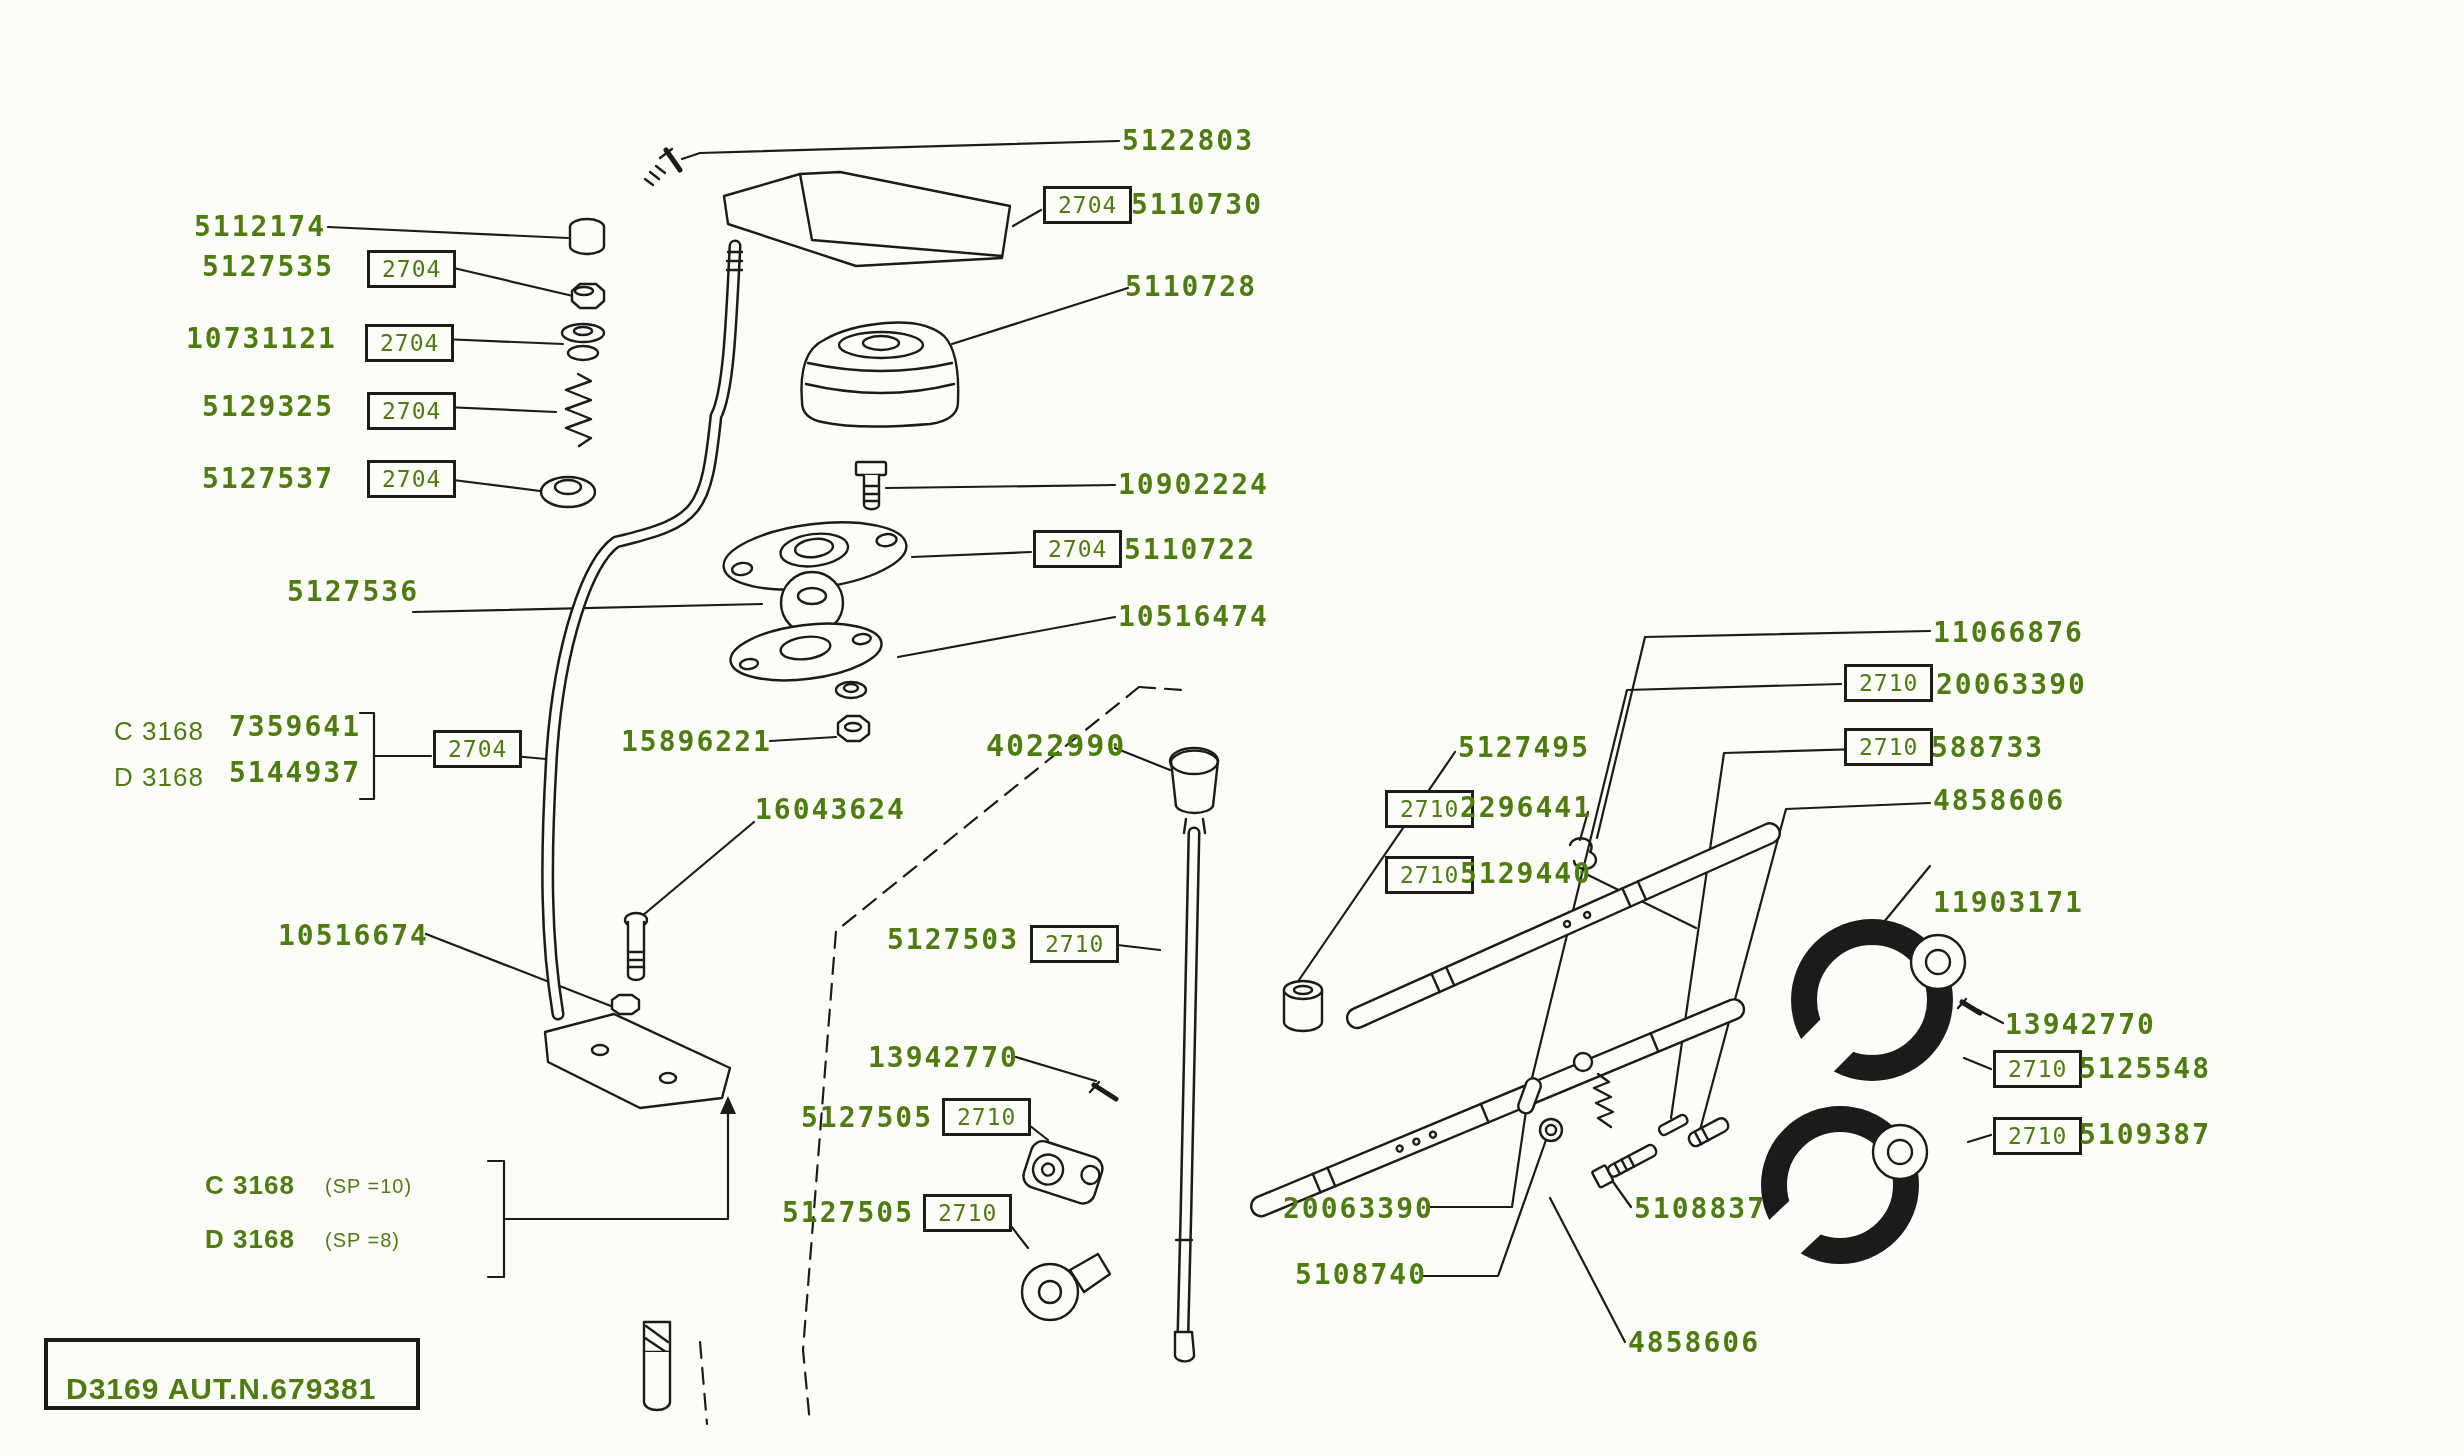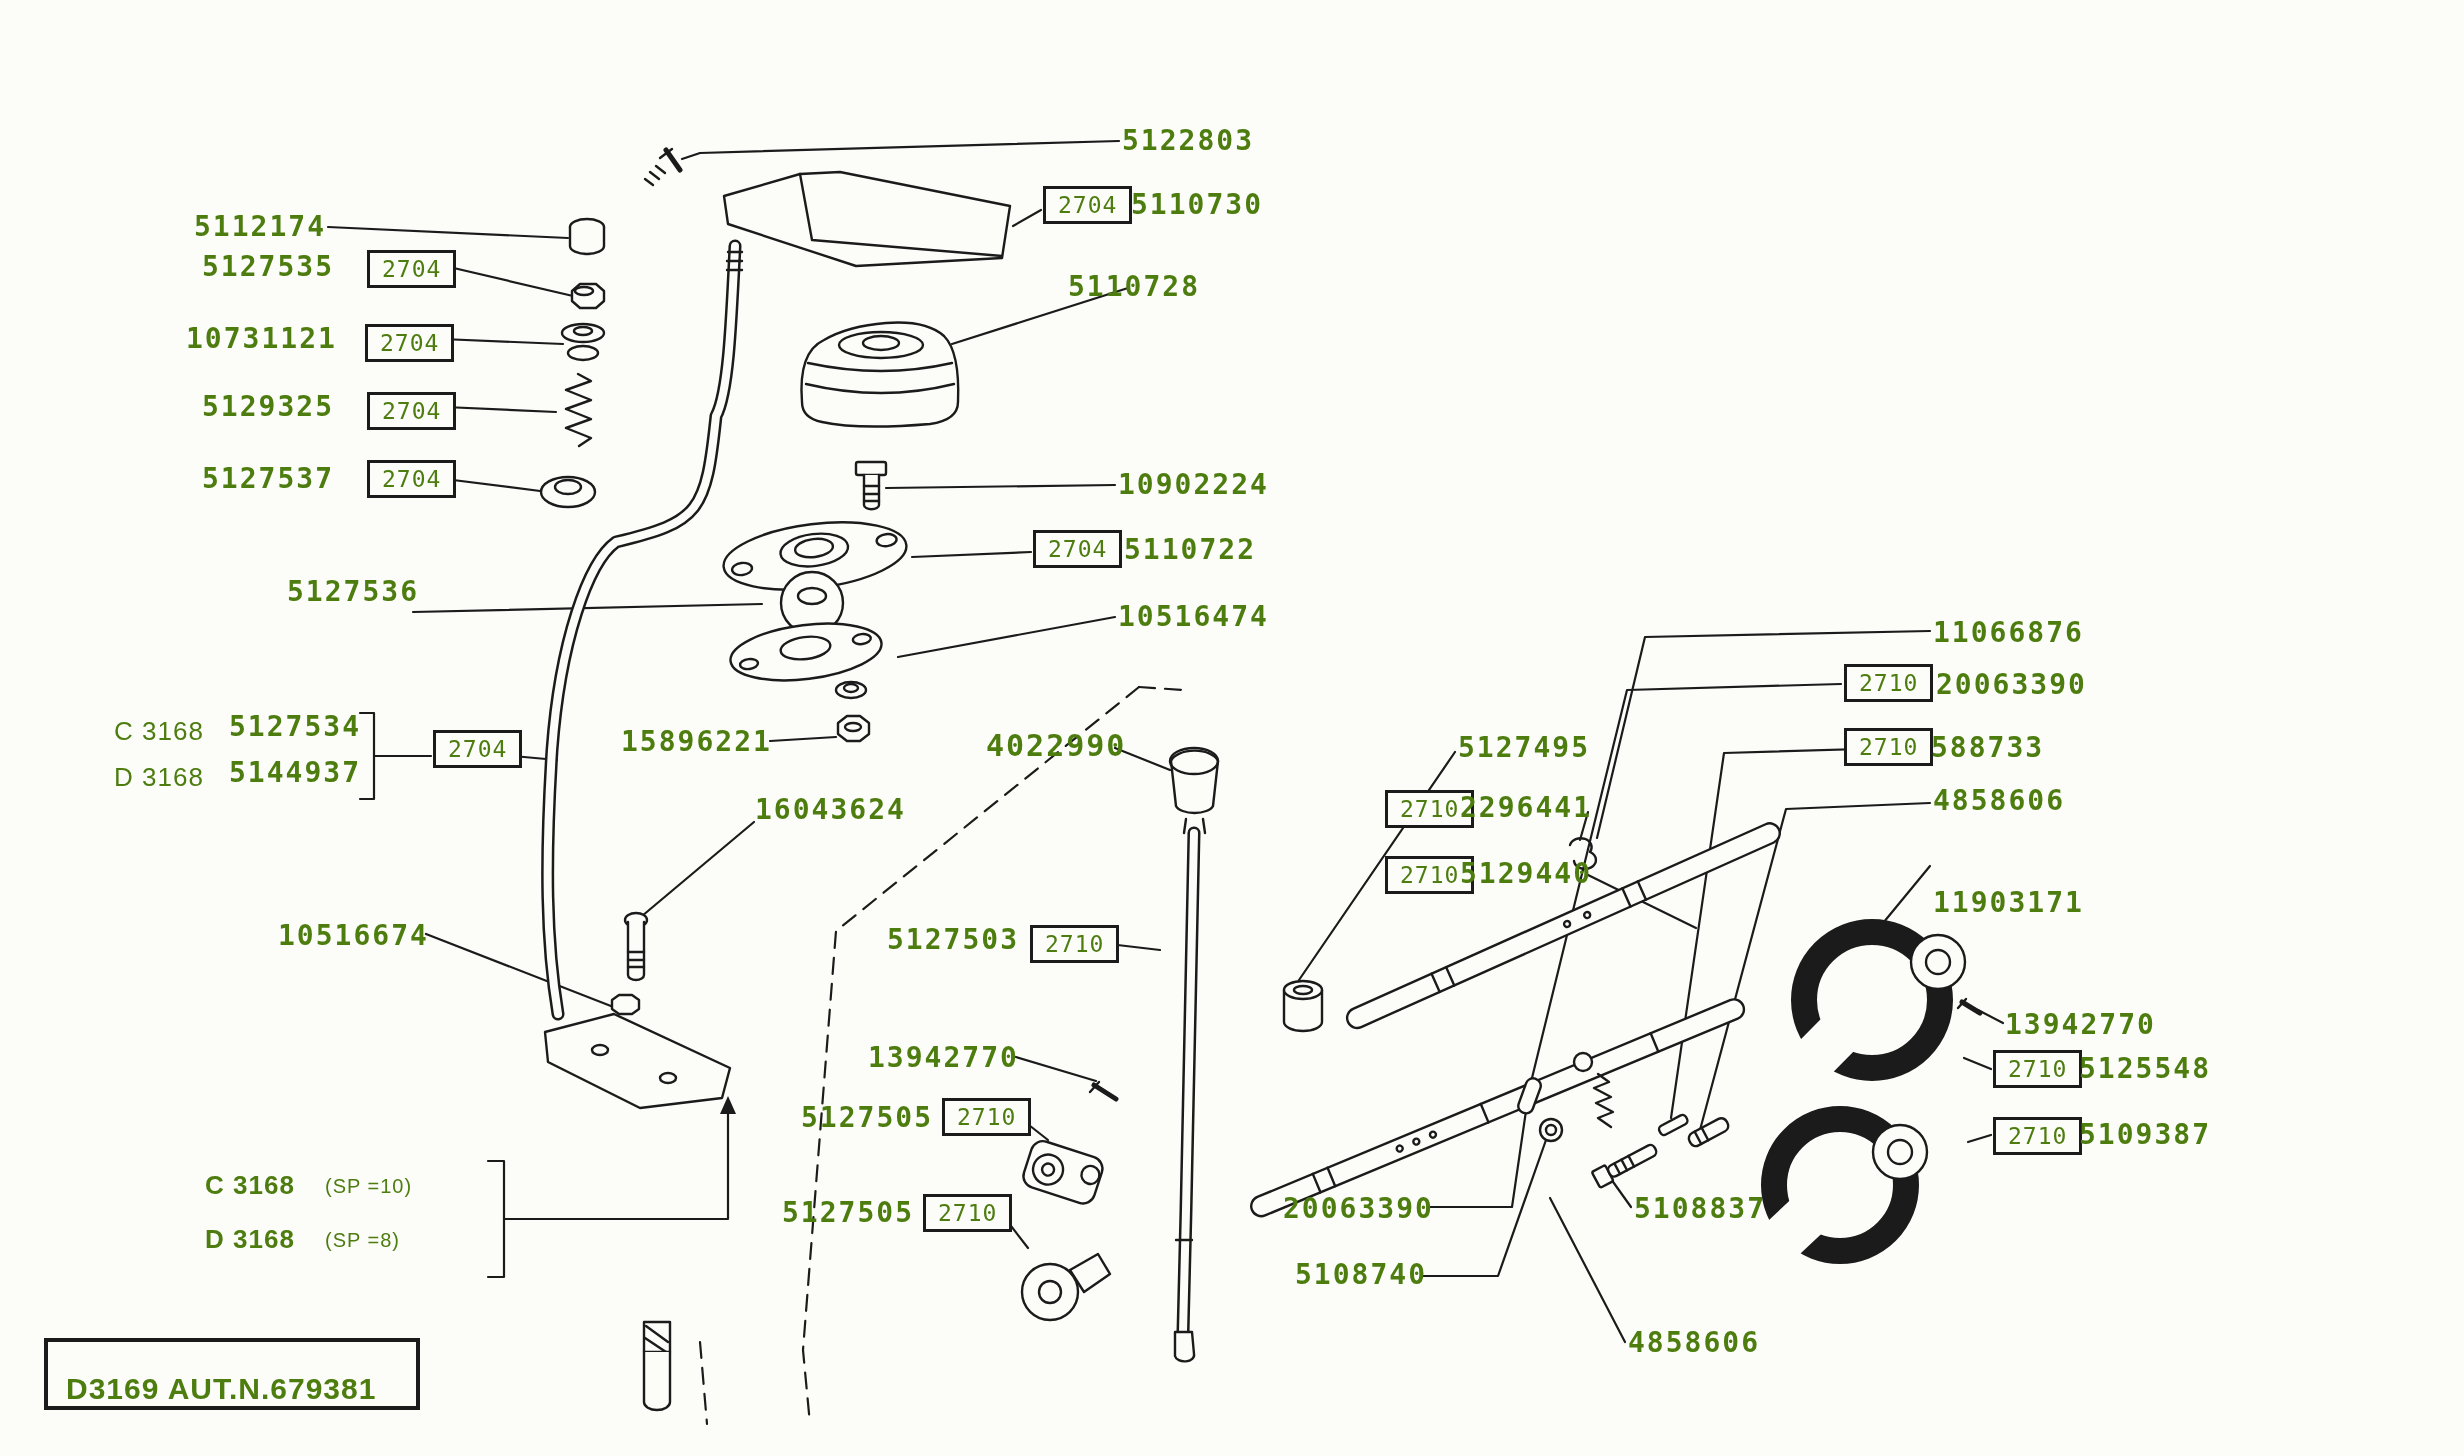--- a/index.html
+++ b/index.html
@@ -294,31 +294,31 @@
 
   <div class="pn" style="left:186px;top:324px">10731121</div>
   <span class="tag" style="left:365px;top:324px">2704</span>
 
   <div class="pn" style="left:202px;top:392px">5129325</div>
   <span class="tag" style="left:367px;top:392px">2704</span>
 
   <div class="pn" style="left:202px;top:464px">5127537</div>
   <span class="tag" style="left:367px;top:460px">2704</span>
 
-  <div class="pn" style="left:1068px;top:272px">5110728</div>
+  <div class="pn" style="left:1125px;top:272px">5110728</div>
   <div class="pn" style="left:1118px;top:470px">10902224</div>
 
   <span class="tag" style="left:1033px;top:530px">2704</span>
   <div class="pn" style="left:1124px;top:535px">5110722</div>
 
   <div class="pn" style="left:287px;top:577px">5127536</div>
   <div class="pn" style="left:1118px;top:602px">10516474</div>
 
   <div class="code" style="left:114px;top:716px">C 3168</div>
-  <div class="pn" style="left:229px;top:712px">5127534</div>
+  <div class="pn" style="left:229px;top:712px">7359641</div>
   <div class="code" style="left:114px;top:762px">D 3168</div>
   <div class="pn" style="left:229px;top:758px">5144937</div>
   <span class="tag" style="left:433px;top:730px">2704</span>
 
   <div class="pn" style="left:621px;top:727px">15896221</div>
   <div class="pn pn-lg" style="left:986px;top:729px">4022990</div>
   <div class="pn" style="left:755px;top:795px">16043624</div>
   <div class="pn" style="left:278px;top:921px">10516674</div>
 
   <div class="pn" style="left:887px;top:925px">5127503</div>

